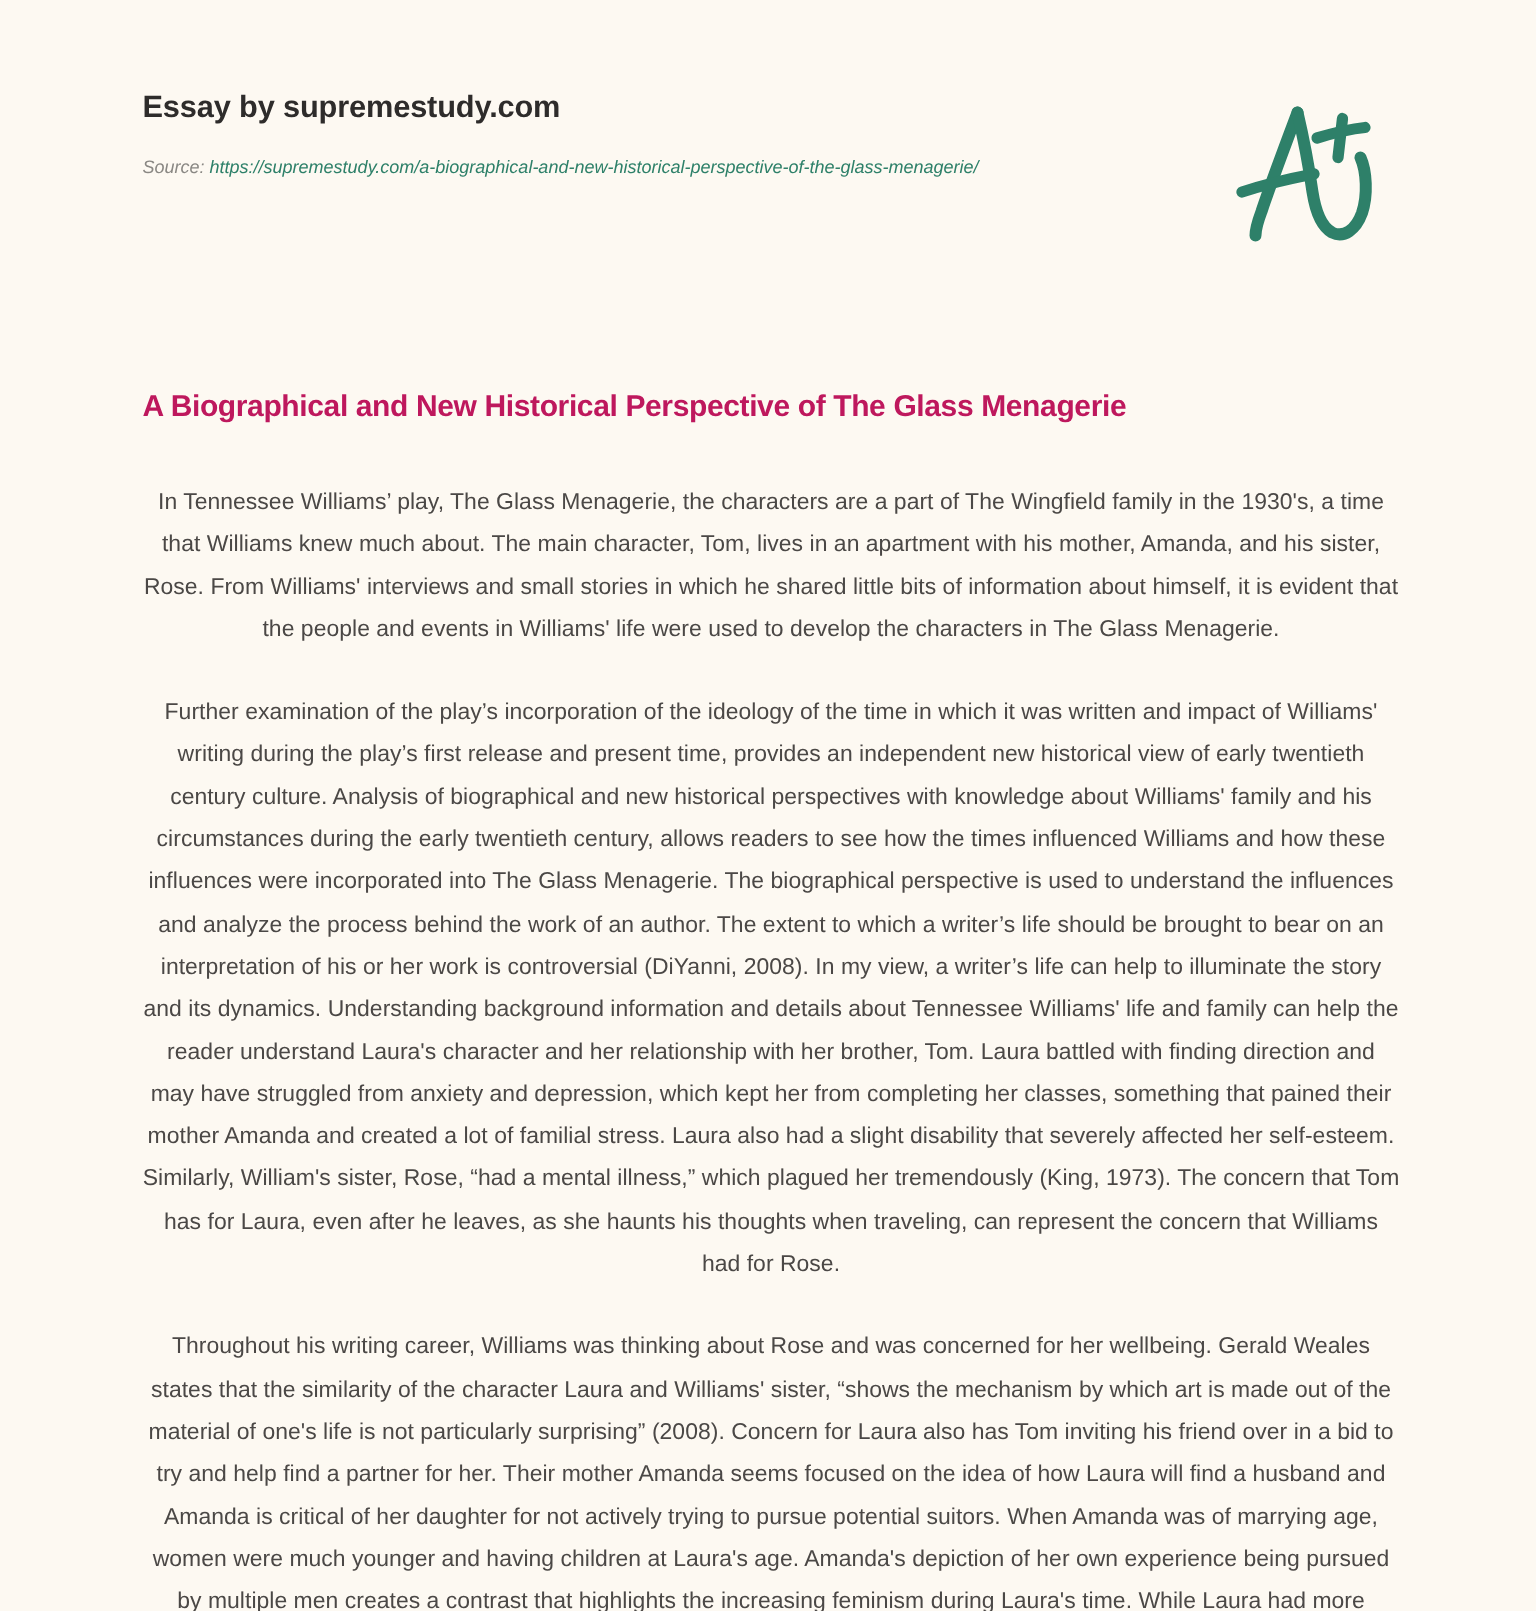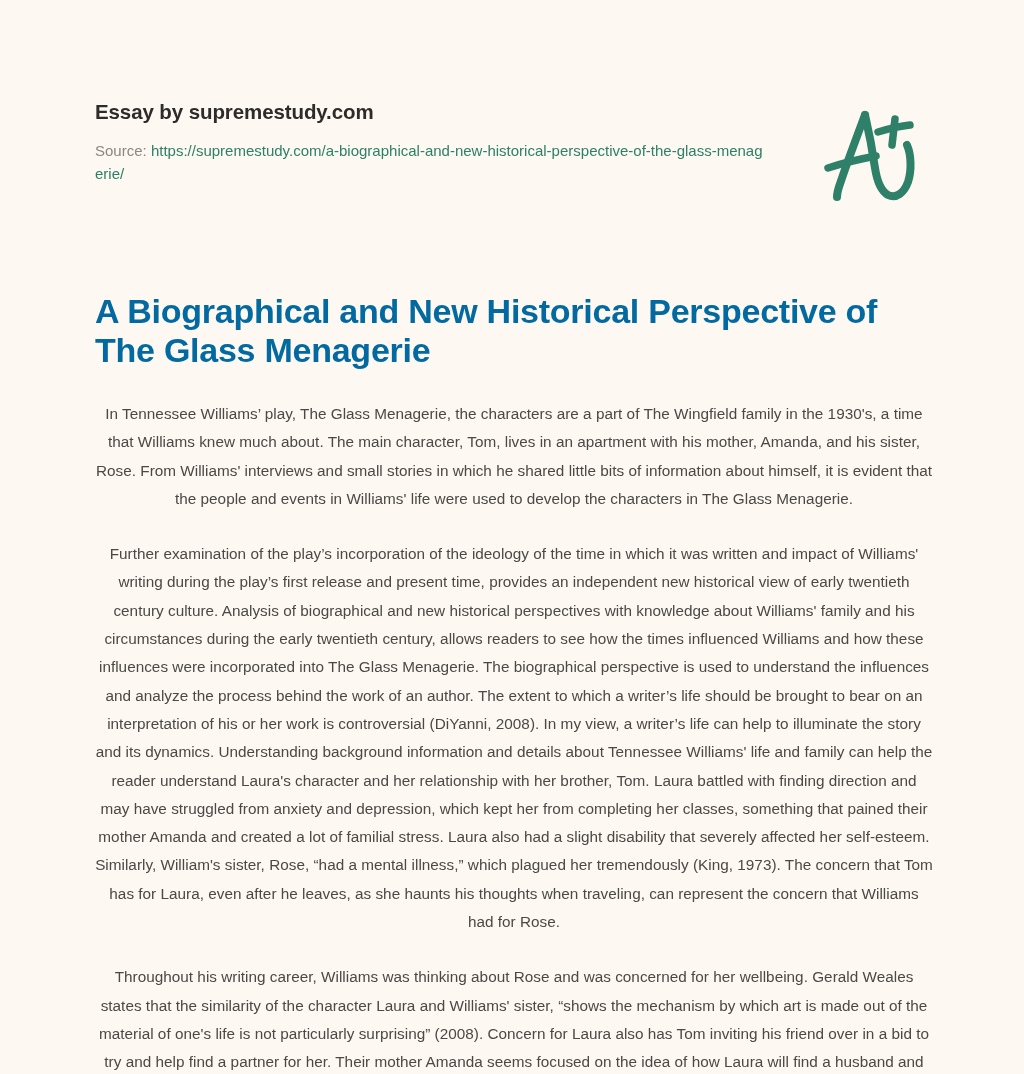--- a/index.html
+++ b/index.html
@@ -14,21 +14,20 @@
     font-family: "Liberation Sans", sans-serif;
     overflow: hidden;
   }
 
   .page {
     position: relative;
     width: 1024px;
     height: 1002px;
     background: #fdf9f2;
     box-sizing: border-box;
-    margin-top: 40px;
   }
 
   
   .header {
     position: absolute;
     left: 95px;
     top: 58px;
     width: 700px;
   }
 
@@ -36,26 +35,27 @@
     font-size: 20.5px;
     font-weight: bold;
     color: #2e2c2b;
     letter-spacing: -0.1px;
     line-height: 28px;
     margin: 0 0 14px 0;
     white-space: nowrap;
   }
 
   .source-line {
-    font-size: 15px;
+    font-size: 12px;
     line-height: 22.5px;
     color: #8a8884;
     max-width: 672px;
     word-break: break-all;
     margin: 0;
+    font-style: italic;
   }
 
   .source-label {
     color: #8a8884;
   }
 
   .source-url {
     color: #2e8069;
     text-decoration: none;
   }
@@ -76,23 +76,23 @@
 
   
   .article {
     position: absolute;
     left: 95px;
     top: 252px;
     width: 838px;
   }
 
   .article-title {
-    font-size: 34px;
+    font-size: 20px;
     font-weight: bold;
-    color: #0369a1;
+    color: #be185d;
     line-height: 39px;
     letter-spacing: -0.25px;
     margin: 0 0 30px 0;
     max-width: 800px;
   }
 
   .article-body p {
     font-size: 15.3px;
     line-height: 28.3px;
     color: #4b4846;

